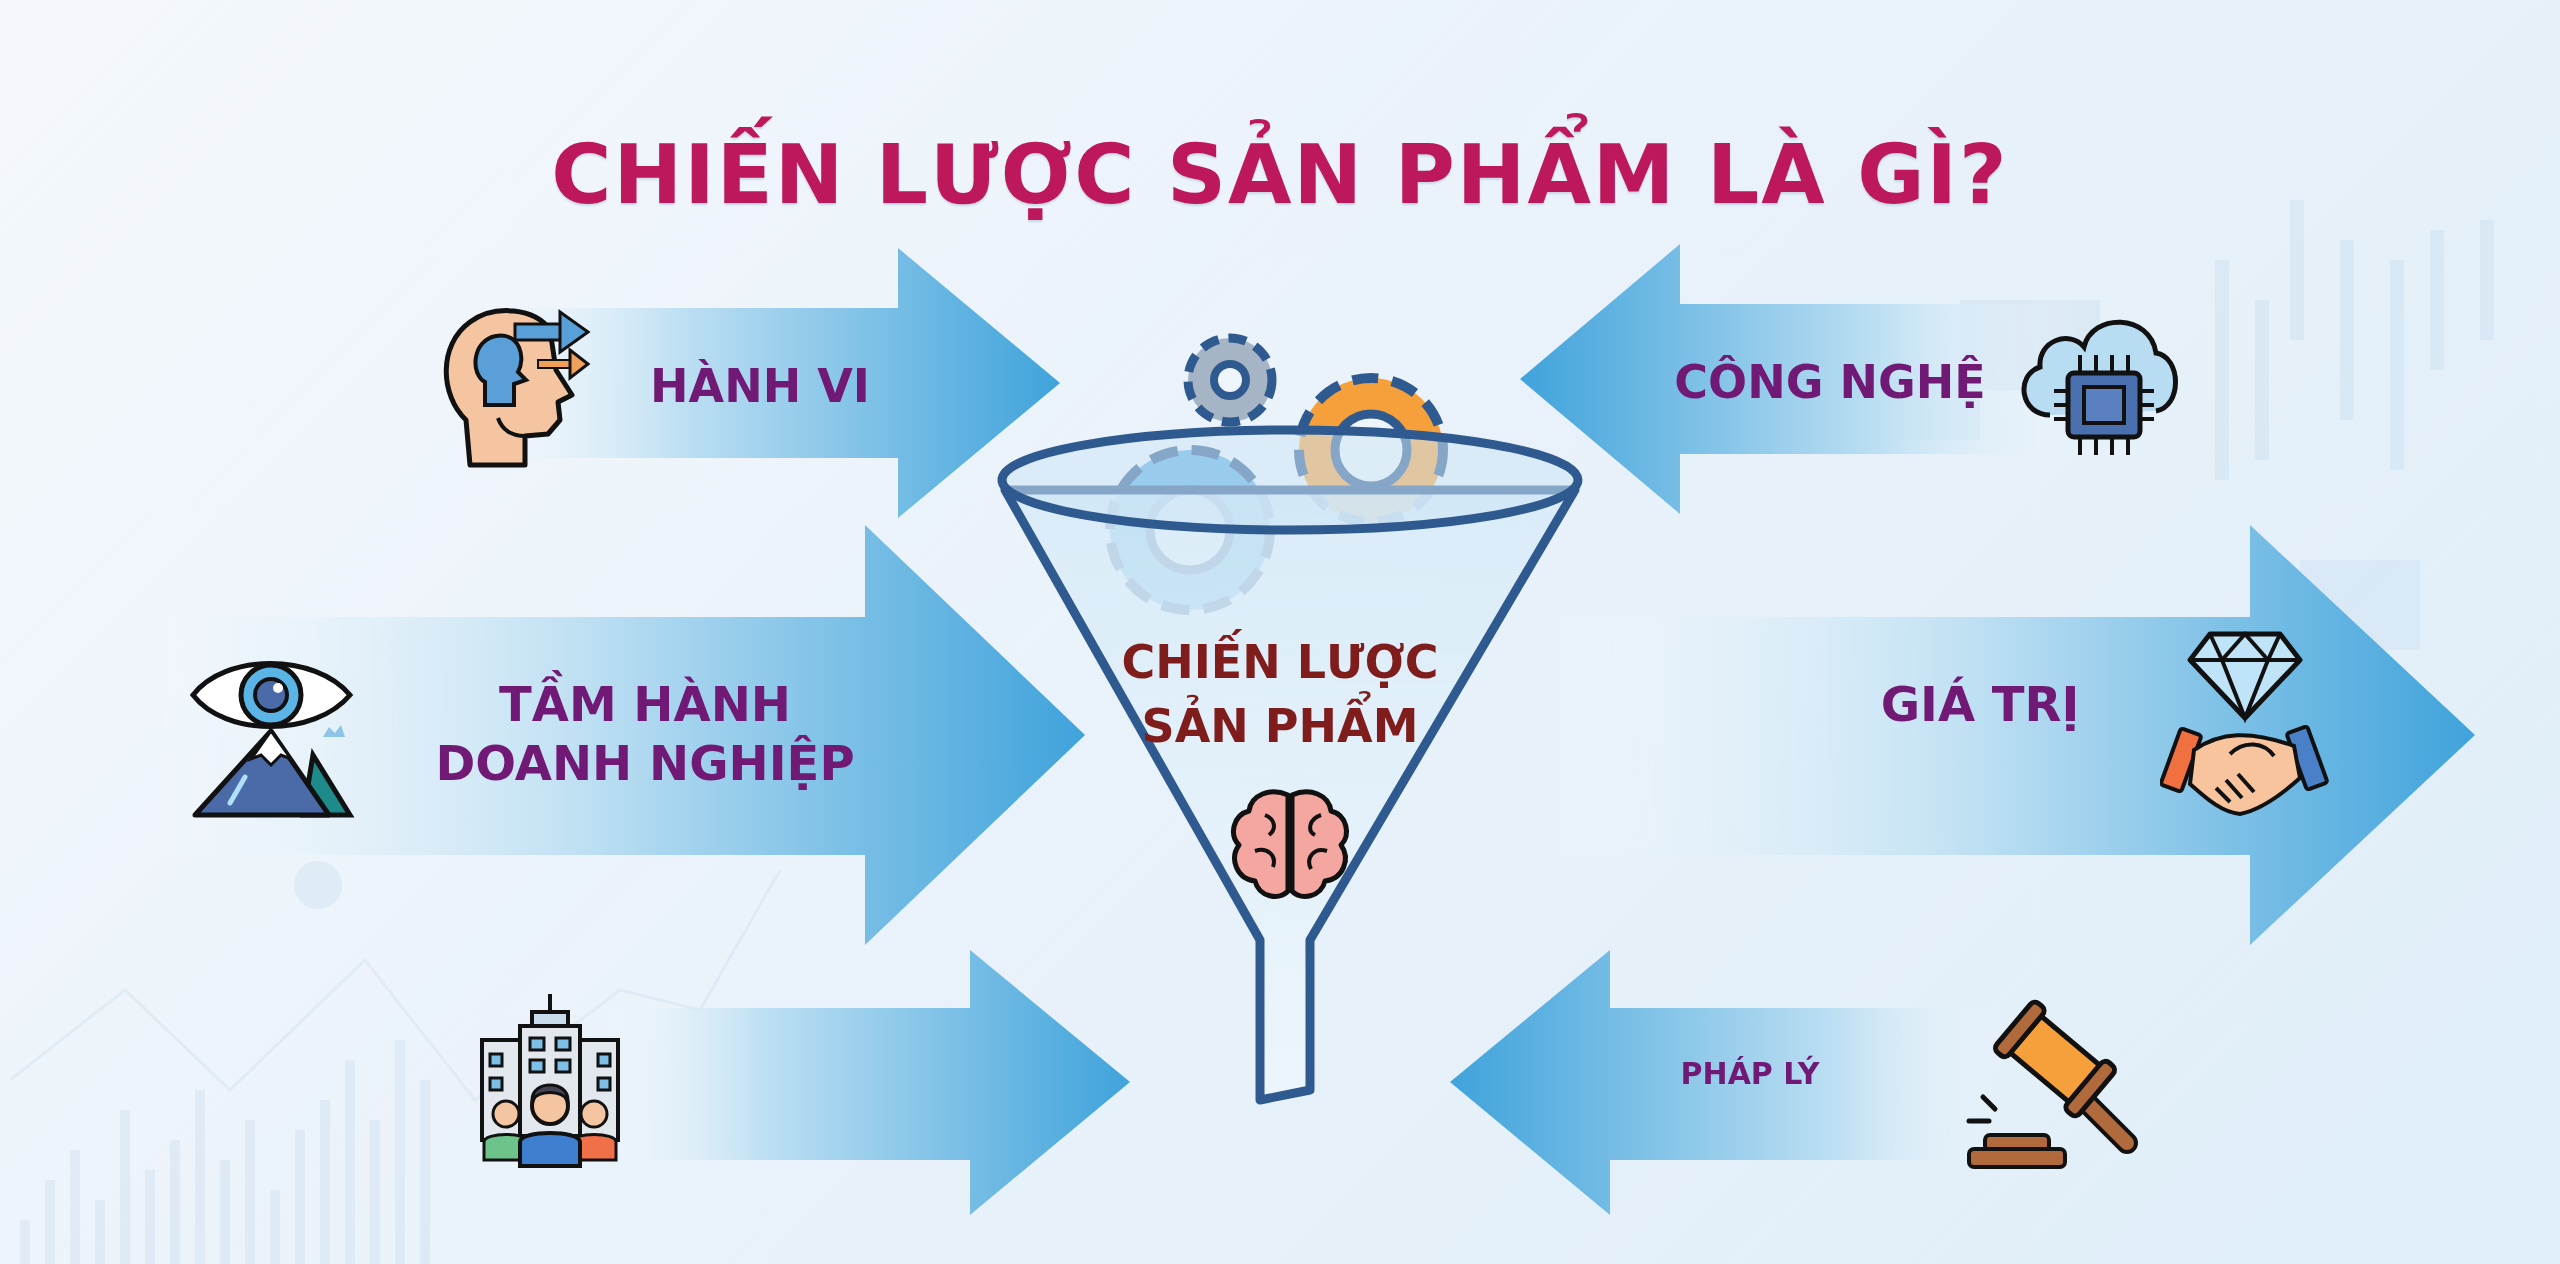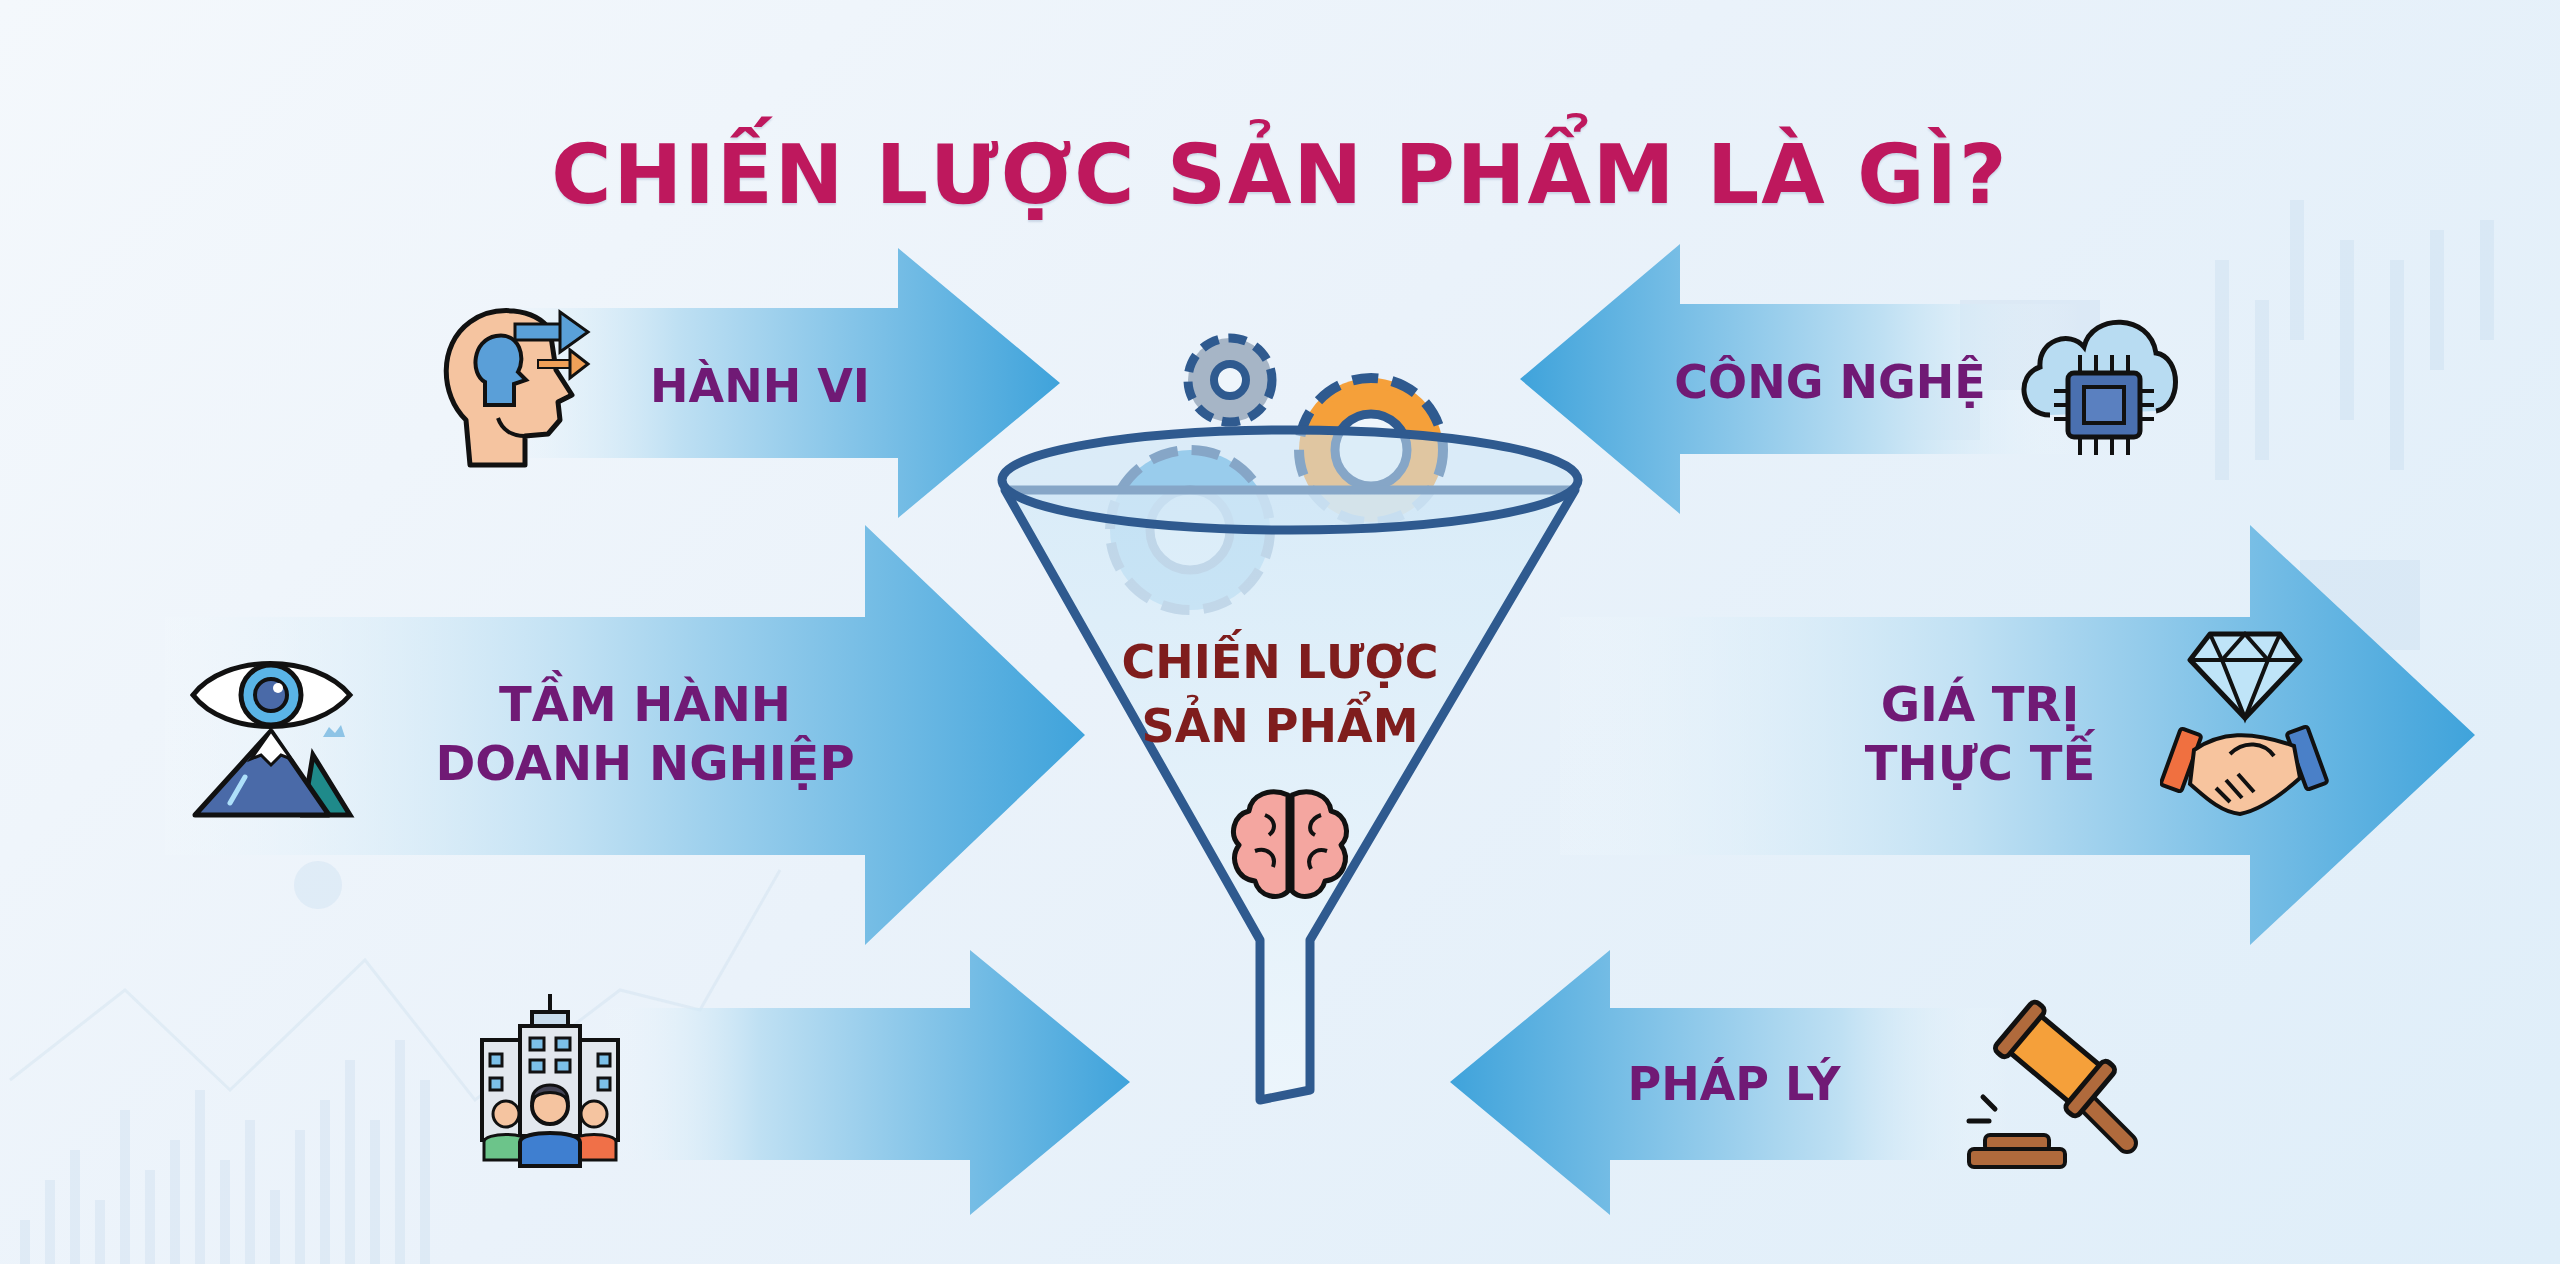--- a/index.html
+++ b/index.html
@@ -207,21 +207,20 @@
       <linearGradient id="gR4" x1="0" x2="1" y1="0" y2="0">
         <stop offset="0" stop-color="#f3f9fd" stop-opacity="0.2"></stop>
         <stop offset="0.45" stop-color="#bfe0f3"></stop>
         <stop offset="1" stop-color="#3fa3db"></stop>
       </linearGradient>
     </defs>
     <polygon points="0,92 690,92 690,0 915,210 690,420 690,330 0,330" fill="url(#gR4)"></polygon>
   </svg>
   <div class="arrow-label" style="left:260px; top:150px; width:320px; font-size:48px;">
     <div>GIÁ TRỊ</div>
-    <div>THỰC TẾ</div>
   </div>
 </div>
 <svg class="icon" style="left:2160px; top:620px;" width="170" height="200" viewBox="0 0 170 200">
   <polygon points="50,14 120,14 140,40 85,98 30,40" fill="#bfe4f8" stroke="#111" stroke-width="5" stroke-linejoin="round"></polygon>
   <line x1="30" y1="40" x2="140" y2="40" stroke="#111" stroke-width="4"></line>
   <polyline points="50,14 62,40 85,98 108,40 120,14" fill="none" stroke="#111" stroke-width="4"></polyline>
   <polyline points="62,40 85,14 108,40" fill="none" stroke="#111" stroke-width="4"></polyline>
   <rect x="10" y="110" width="22" height="60" rx="3" transform="rotate(20 21 140)" fill="#f07040" stroke="#111" stroke-width="4"></rect>
   <rect x="136" y="108" width="22" height="60" rx="3" transform="rotate(-20 147 138)" fill="#4a80c8" stroke="#111" stroke-width="4"></rect>
   <path d="M34,130 C60,112 90,110 134,126 L140,158 C120,176 100,190 80,194 C60,192 44,176 30,164 Z" fill="#f7c49e" stroke="#111" stroke-width="4"></path>
@@ -233,21 +232,21 @@
   <svg width="560" height="265">
     <defs>
       <linearGradient id="gL2" x1="1" x2="0" y1="0" y2="0">
         <stop offset="0" stop-color="#f3f9fd" stop-opacity="0"></stop>
         <stop offset="0.3" stop-color="#bfe0f3"></stop>
         <stop offset="1" stop-color="#3fa3db"></stop>
       </linearGradient>
     </defs>
     <polygon points="560,58 160,58 160,0 0,132 160,265 160,210 560,210" fill="url(#gL2)"></polygon>
   </svg>
-  <div class="arrow-label" style="left:134px; top:106px; width:300px; font-size:46px;">
+  <div class="arrow-label" style="left:150px; top:106px; width:300px; font-size:30px;">
     <span>PHÁP LÝ</span>
   </div>
 </div>
 <svg class="icon" style="left:1955px; top:995px;" width="190" height="175" viewBox="0 0 190 175">
   <line x1="104" y1="80" x2="172" y2="148" stroke="#111" stroke-width="22" stroke-linecap="round"></line>
   <line x1="104" y1="80" x2="172" y2="148" stroke="#b06a3c" stroke-width="14" stroke-linecap="round"></line>
   <g transform="rotate(40 100 64)">
     <rect x="60" y="40" width="80" height="48" fill="#f5a03a" stroke="#111" stroke-width="5"></rect>
     <rect x="46" y="32" width="16" height="64" rx="6" fill="#b06a3c" stroke="#111" stroke-width="5"></rect>
     <rect x="138" y="32" width="16" height="64" rx="6" fill="#b06a3c" stroke="#111" stroke-width="5"></rect>

